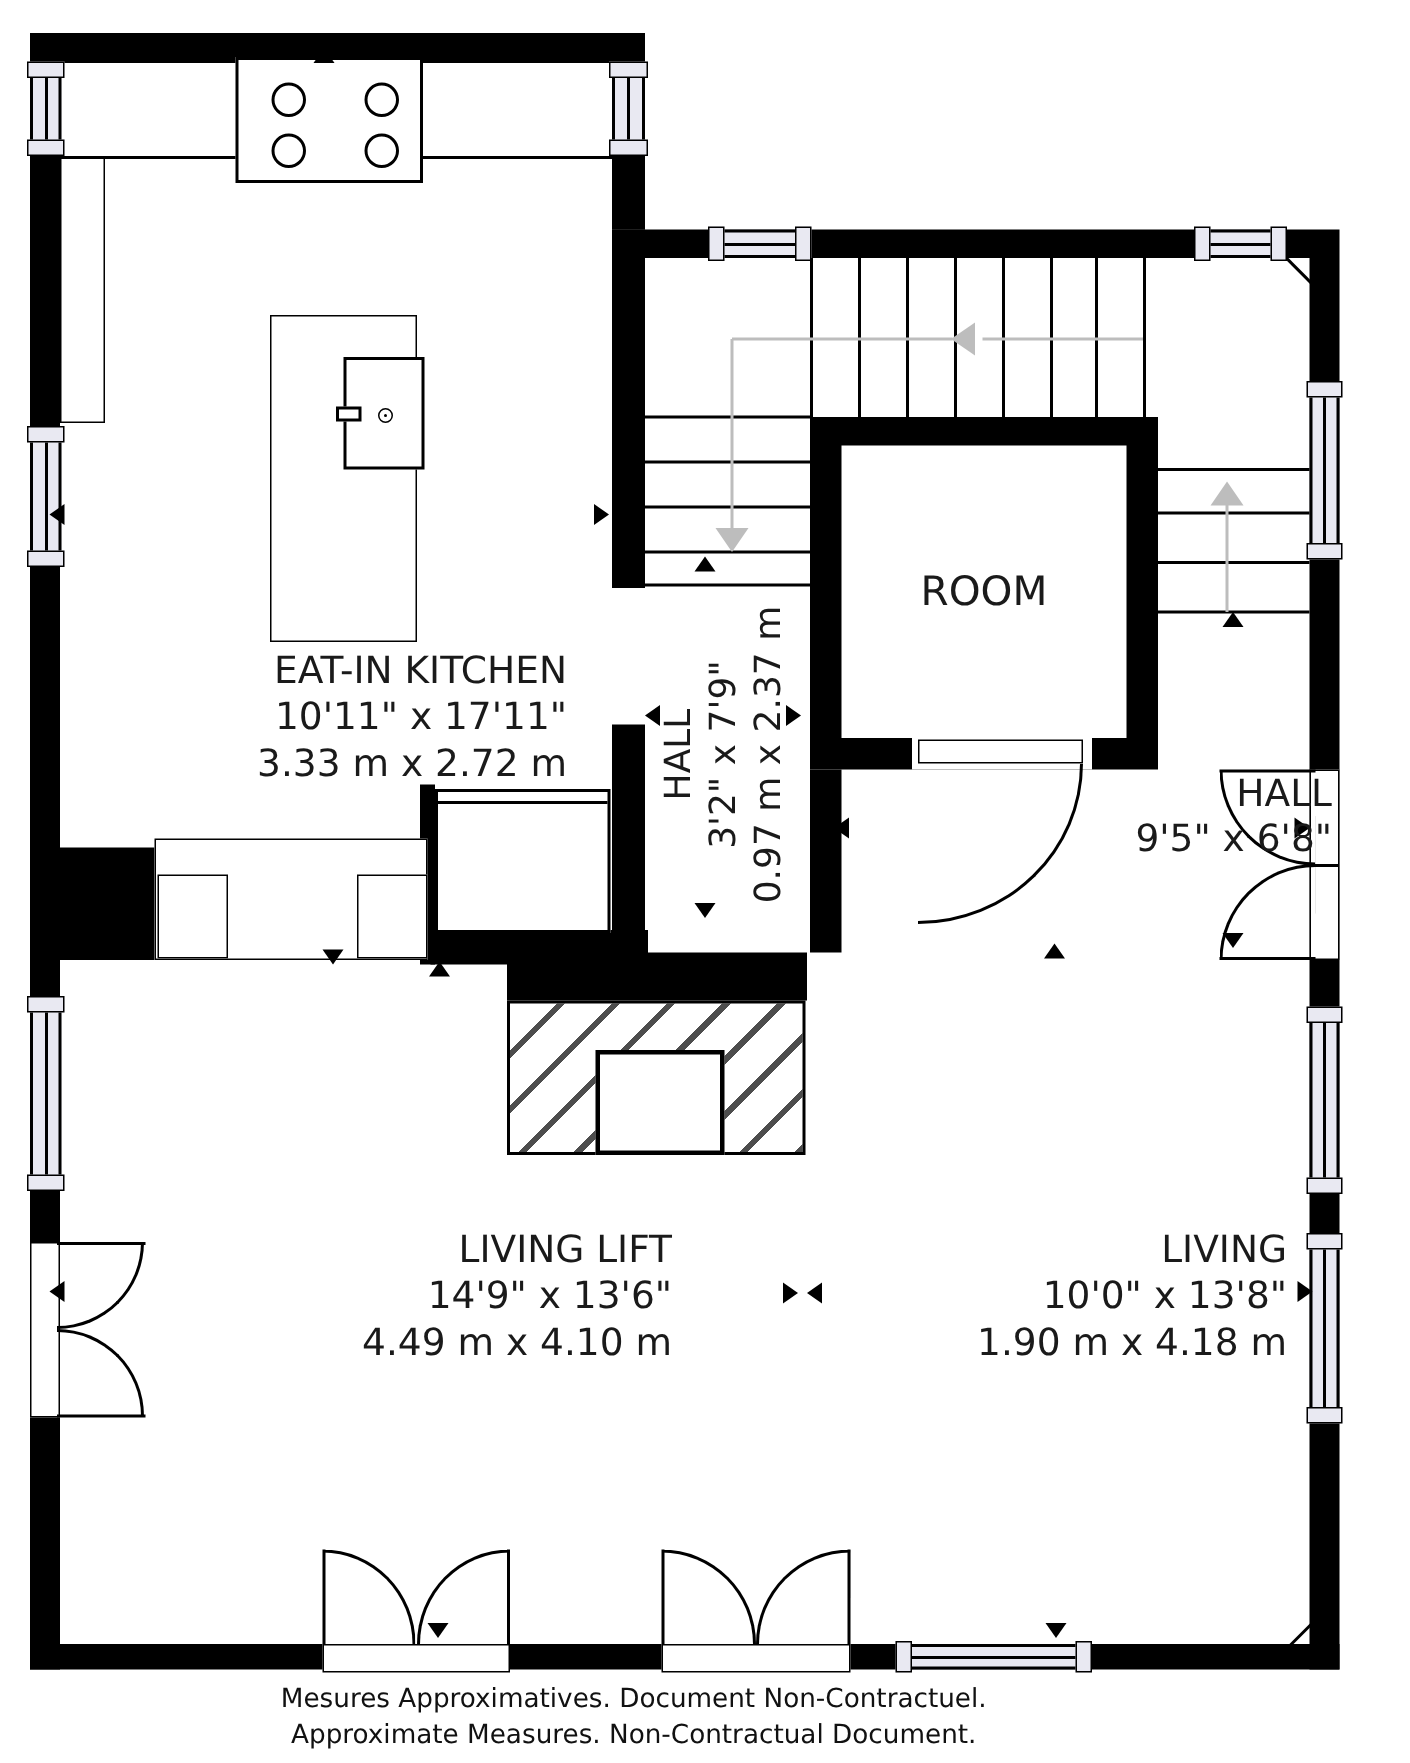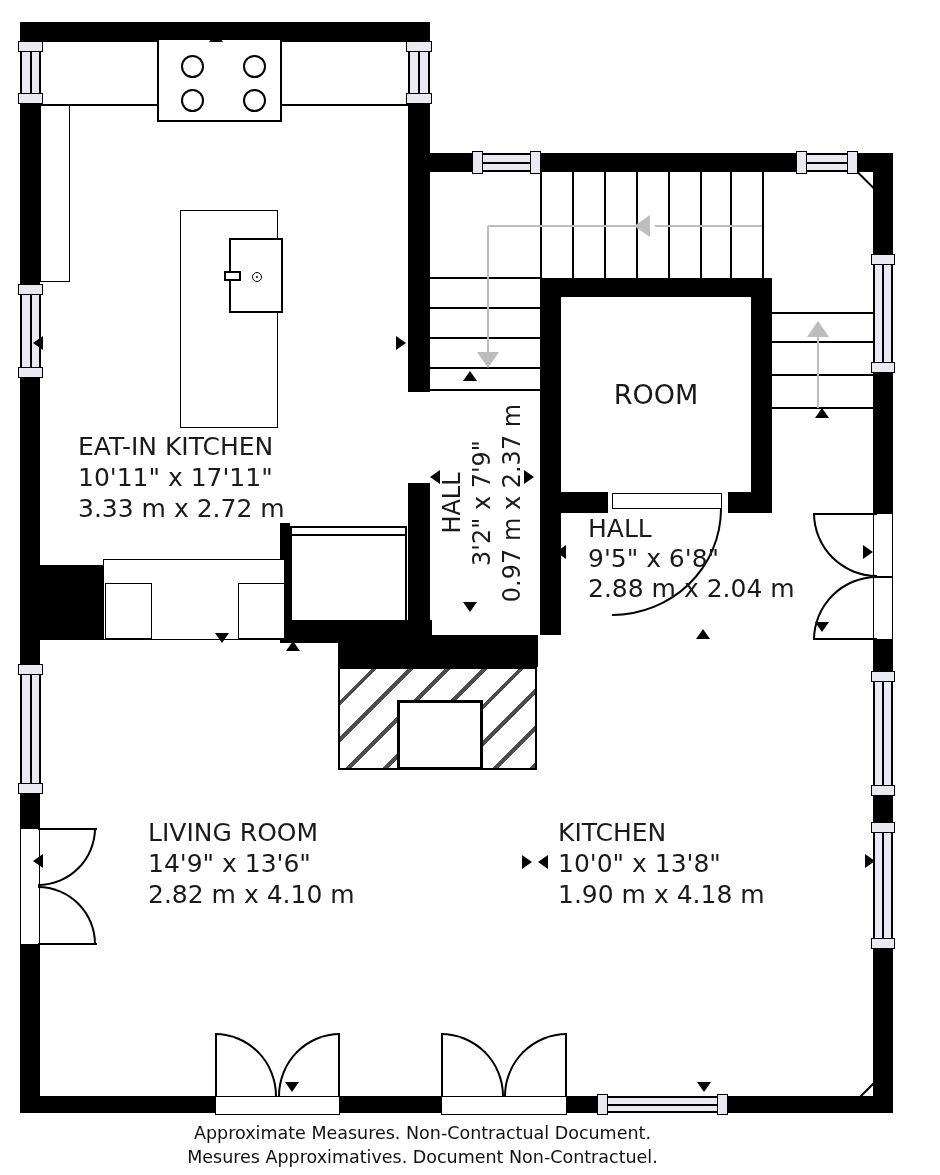--- a/index.html
+++ b/index.html
@@ -29,21 +29,21 @@
   .tu{border-left:7px solid transparent;border-right:7px solid transparent;border-bottom:10px solid #000;}
   .td{border-left:7px solid transparent;border-right:7px solid transparent;border-top:10px solid #000;}
   .tl{border-top:7px solid transparent;border-bottom:7px solid transparent;border-right:10px solid #000;}
   .tr{border-top:7px solid transparent;border-bottom:7px solid transparent;border-left:10px solid #000;}
   .gu,.gd,.gl{position:absolute;width:0;height:0;}
   .gu{border-left:11px solid transparent;border-right:11px solid transparent;border-bottom:16px solid #bdbdbd;}
   .gd{border-left:11px solid transparent;border-right:11px solid transparent;border-top:16px solid #bdbdbd;}
   .gl{border-top:11px solid transparent;border-bottom:11px solid transparent;border-right:16px solid #bdbdbd;}
   .gline{position:absolute;background:#bdbdbd;}
   .circ{position:absolute;border:2px solid #000;border-radius:50%;background:#fff;box-sizing:border-box;}
-  .label{position:absolute;text-align:left;font-size:25px;line-height:31px;white-space:nowrap;}
+  .label{position:absolute;text-align:right;font-size:25px;line-height:31px;white-space:nowrap;}
   .label div{white-space:nowrap;}
   .hatch{position:absolute;box-sizing:border-box;border:2px solid #000;
          background:repeating-linear-gradient(135deg,#fff 0 22px,#4d4d4d 22px 26px);}
   #footer{position:absolute;left:0;top:1121px;width:845px;text-align:center;
           font-size:17.5px;line-height:24px;color:#111;}
   #hall1label{position:absolute;left:373px;top:457px;width:220px;height:92px;
           transform:rotate(-90deg);text-align:center;font-size:24px;line-height:30px;}
   #liftlabel{position:absolute;left:561px;top:379px;width:190px;text-align:center;font-size:27px;}
 </style>
 </head>
@@ -192,33 +192,32 @@
     <div>0.97 m x 2.37 m</div>
   </div>
 
   <div id="liftlabel">
     <div>ROOM</div>
   </div>
 
   <div class="label" style="left:588px;top:514px;width:300px;font-size:25px;line-height:30px;">
     <div>HALL</div>
     <div>9'5" x 6'8"</div>
-    <div>2.88 m x 2.04 m</div>
   </div>
 
   <div class="label" style="left:148px;top:817px;width:300px;">
-    <div>LIVING ROOM</div>
+    <div>LIVING LIFT</div>
     <div>14'9" x 13'6"</div>
-    <div>2.82 m x 4.10 m</div>
+    <div>4.49 m x 4.10 m</div>
   </div>
 
   <div class="label" style="left:558px;top:817px;width:300px;">
-    <div>KITCHEN</div>
+    <div>LIVING</div>
     <div>10'0" x 13'8"</div>
     <div>1.90 m x 4.18 m</div>
   </div>
 
   <div id="footer">
+    <div>Mesures Approximatives. Document Non-Contractuel.</div>
     <div>Approximate Measures. Non-Contractual Document.</div>
-    <div>Mesures Approximatives. Document Non-Contractuel.</div>
   </div>
 
 </div>
 
 </body></html>

